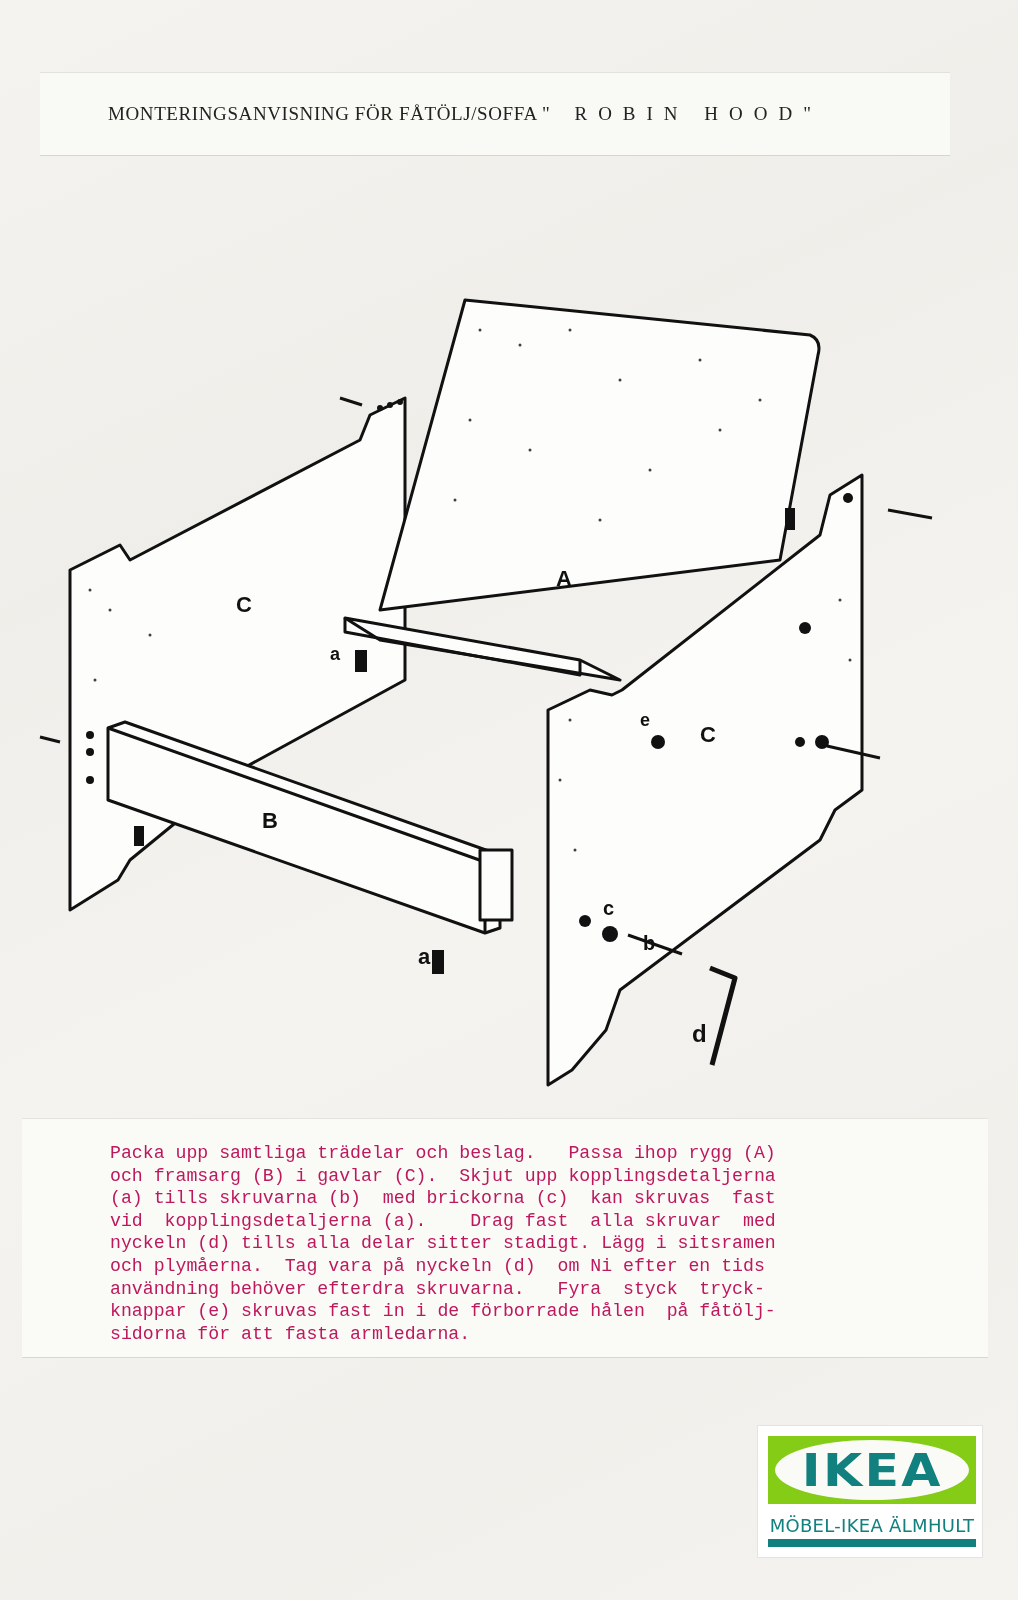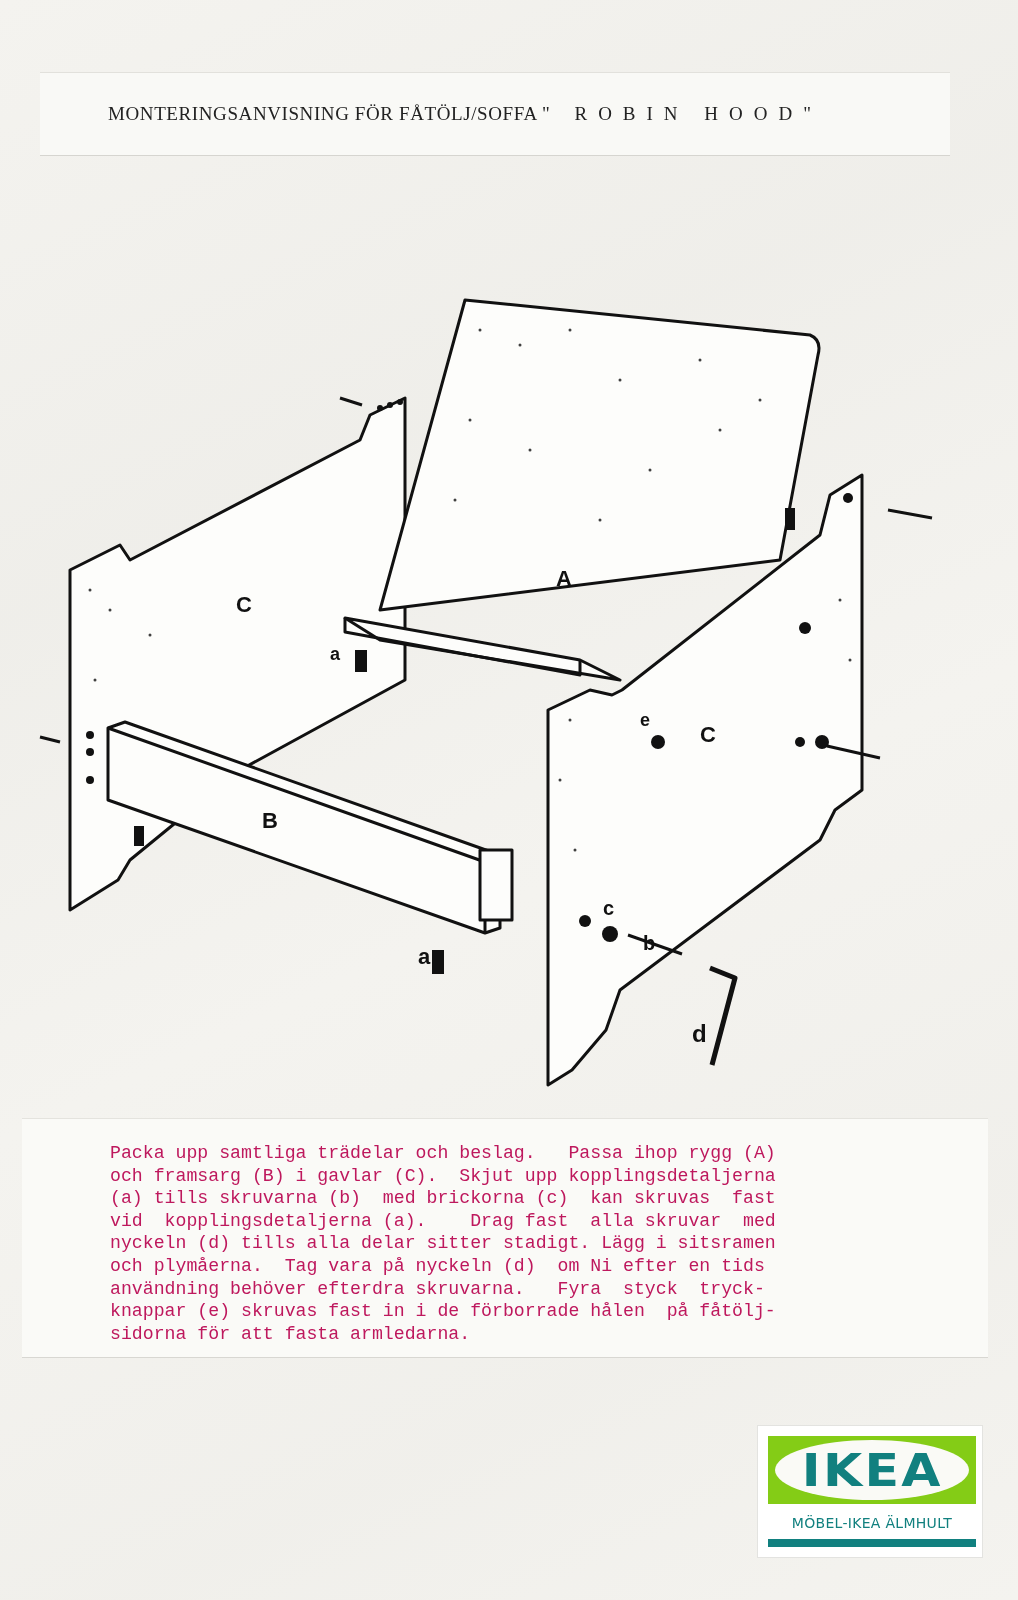--- a/index.html
+++ b/index.html
@@ -48,21 +48,21 @@
   .logo-oval {
     width:194px; height:60px; border-radius:50%; background:#fafaf6;
     display:flex; align-items:center; justify-content:center;
   }
   .logo-word {
     font-family:"DejaVu Sans","Liberation Sans",sans-serif; font-weight:bold;
     font-size:44px; color:#11807f; letter-spacing:2px; transform:scaleX(1.15);
   }
   .logo-sub {
     position:absolute; left:10px; top:89px; width:208px; text-align:center;
-    font-family:"DejaVu Sans","Liberation Sans",sans-serif; font-size:14px;
+    font-family:"DejaVu Sans","Liberation Sans",sans-serif; font-size:18px;
     color:#11807f; letter-spacing:0.3px;
   }
   .logo-bar { position:absolute; left:10px; top:113px; width:208px; height:8px; background:#11807f; }
 </style>
 </head>
 <body>
 
 <div class="paper-shade"></div>
 
 <div class="title-strip">

